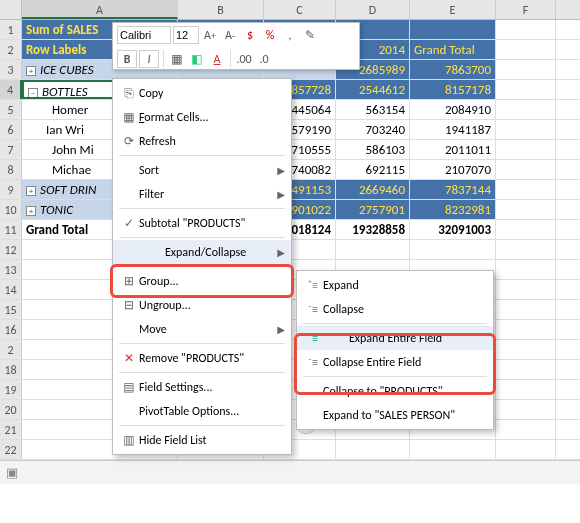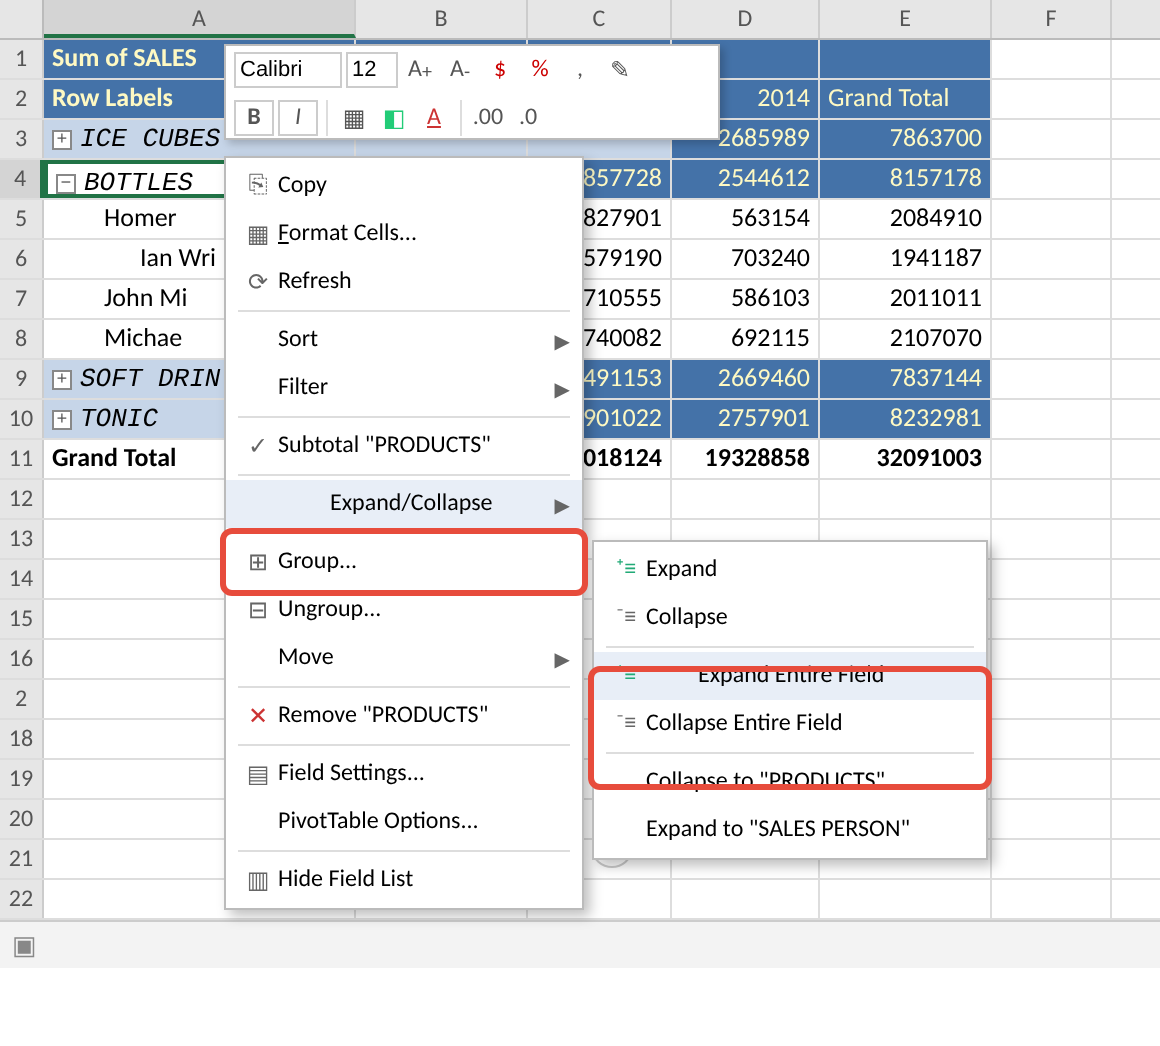--- a/index.html
+++ b/index.html
@@ -17,22 +17,22 @@
   .rh.active { background: #d4d4d4; border-right: 2px solid #217346; }
   .cell { border-right: 1px solid #ddd; line-height: 20px; padding: 0 4px; overflow: hidden; white-space: nowrap; }
   
   .cA { width: 156px; }
   .cB { width: 86px; }
   .cC { width: 72px; }
   .cD { width: 74px; }
   .cE { width: 86px; }
   .cF { width: 60px; }
   
-  .hdr-blue { background: #4472a8; color: #fef9c3; }
-  .hdr-light { background: #c6d5e8; font-family: Liberation Mono, monospace; }
+  .hdr-blue { background: #4472a8; color: #fde047; }
+  .hdr-light { background: #c6d5e8; }
   .num { text-align: right; }
   .bold { font-weight: bold; }
   
   .active-cell { background:#fff; border:2px solid #217346 !important; position:relative; z-index:1; }
   
   .expand-box { display:inline-block; width:10px; height:10px; border:1px solid #888; line-height:8px; font-size:9px; text-align:center; margin-right:4px; vertical-align:middle; background:#fff; color:#555;}
   
   
   .mini-toolbar { position:absolute; top:22px; left:112px; width:248px; height:48px; background:#fff; border:1px solid #bbb; box-shadow: 2px 2px 4px rgba(0,0,0,.2); z-index:10; font-size:12px; }
   .mt-row { display:flex; align-items:center; padding:12px 4px; gap:2px; height:24px;}
@@ -112,28 +112,28 @@
     <div class="cell cC hdr-blue num">2857728</div>
     <div class="cell cD hdr-blue num">2544612</div>
     <div class="cell cE hdr-blue num">8157178</div>
     <div class="cell cF"></div>
   </div>
 
   <div class="row">
     <div class="rh">5</div>
     <div class="cell cA" style="padding-left:30px">Homer</div>
     <div class="cell cB num">6</div>
-    <div class="cell cC num">827901</div>
+    <div class="cell cC num">445064</div>
     <div class="cell cD num">563154</div>
     <div class="cell cE num">2084910</div>
     <div class="cell cF"></div>
   </div>
   <div class="row">
     <div class="rh">6</div>
-    <div class="cell cA" style="padding-left:48px">Ian Wri</div>
+    <div class="cell cA" style="padding-left:24px">Ian Wri</div>
     <div class="cell cB num">7</div>
     <div class="cell cC num">579190</div>
     <div class="cell cD num">703240</div>
     <div class="cell cE num">1941187</div>
     <div class="cell cF"></div>
   </div>
   <div class="row">
     <div class="rh">7</div>
     <div class="cell cA" style="padding-left:30px">John Mi</div>
     <div class="cell cB num">5</div>

